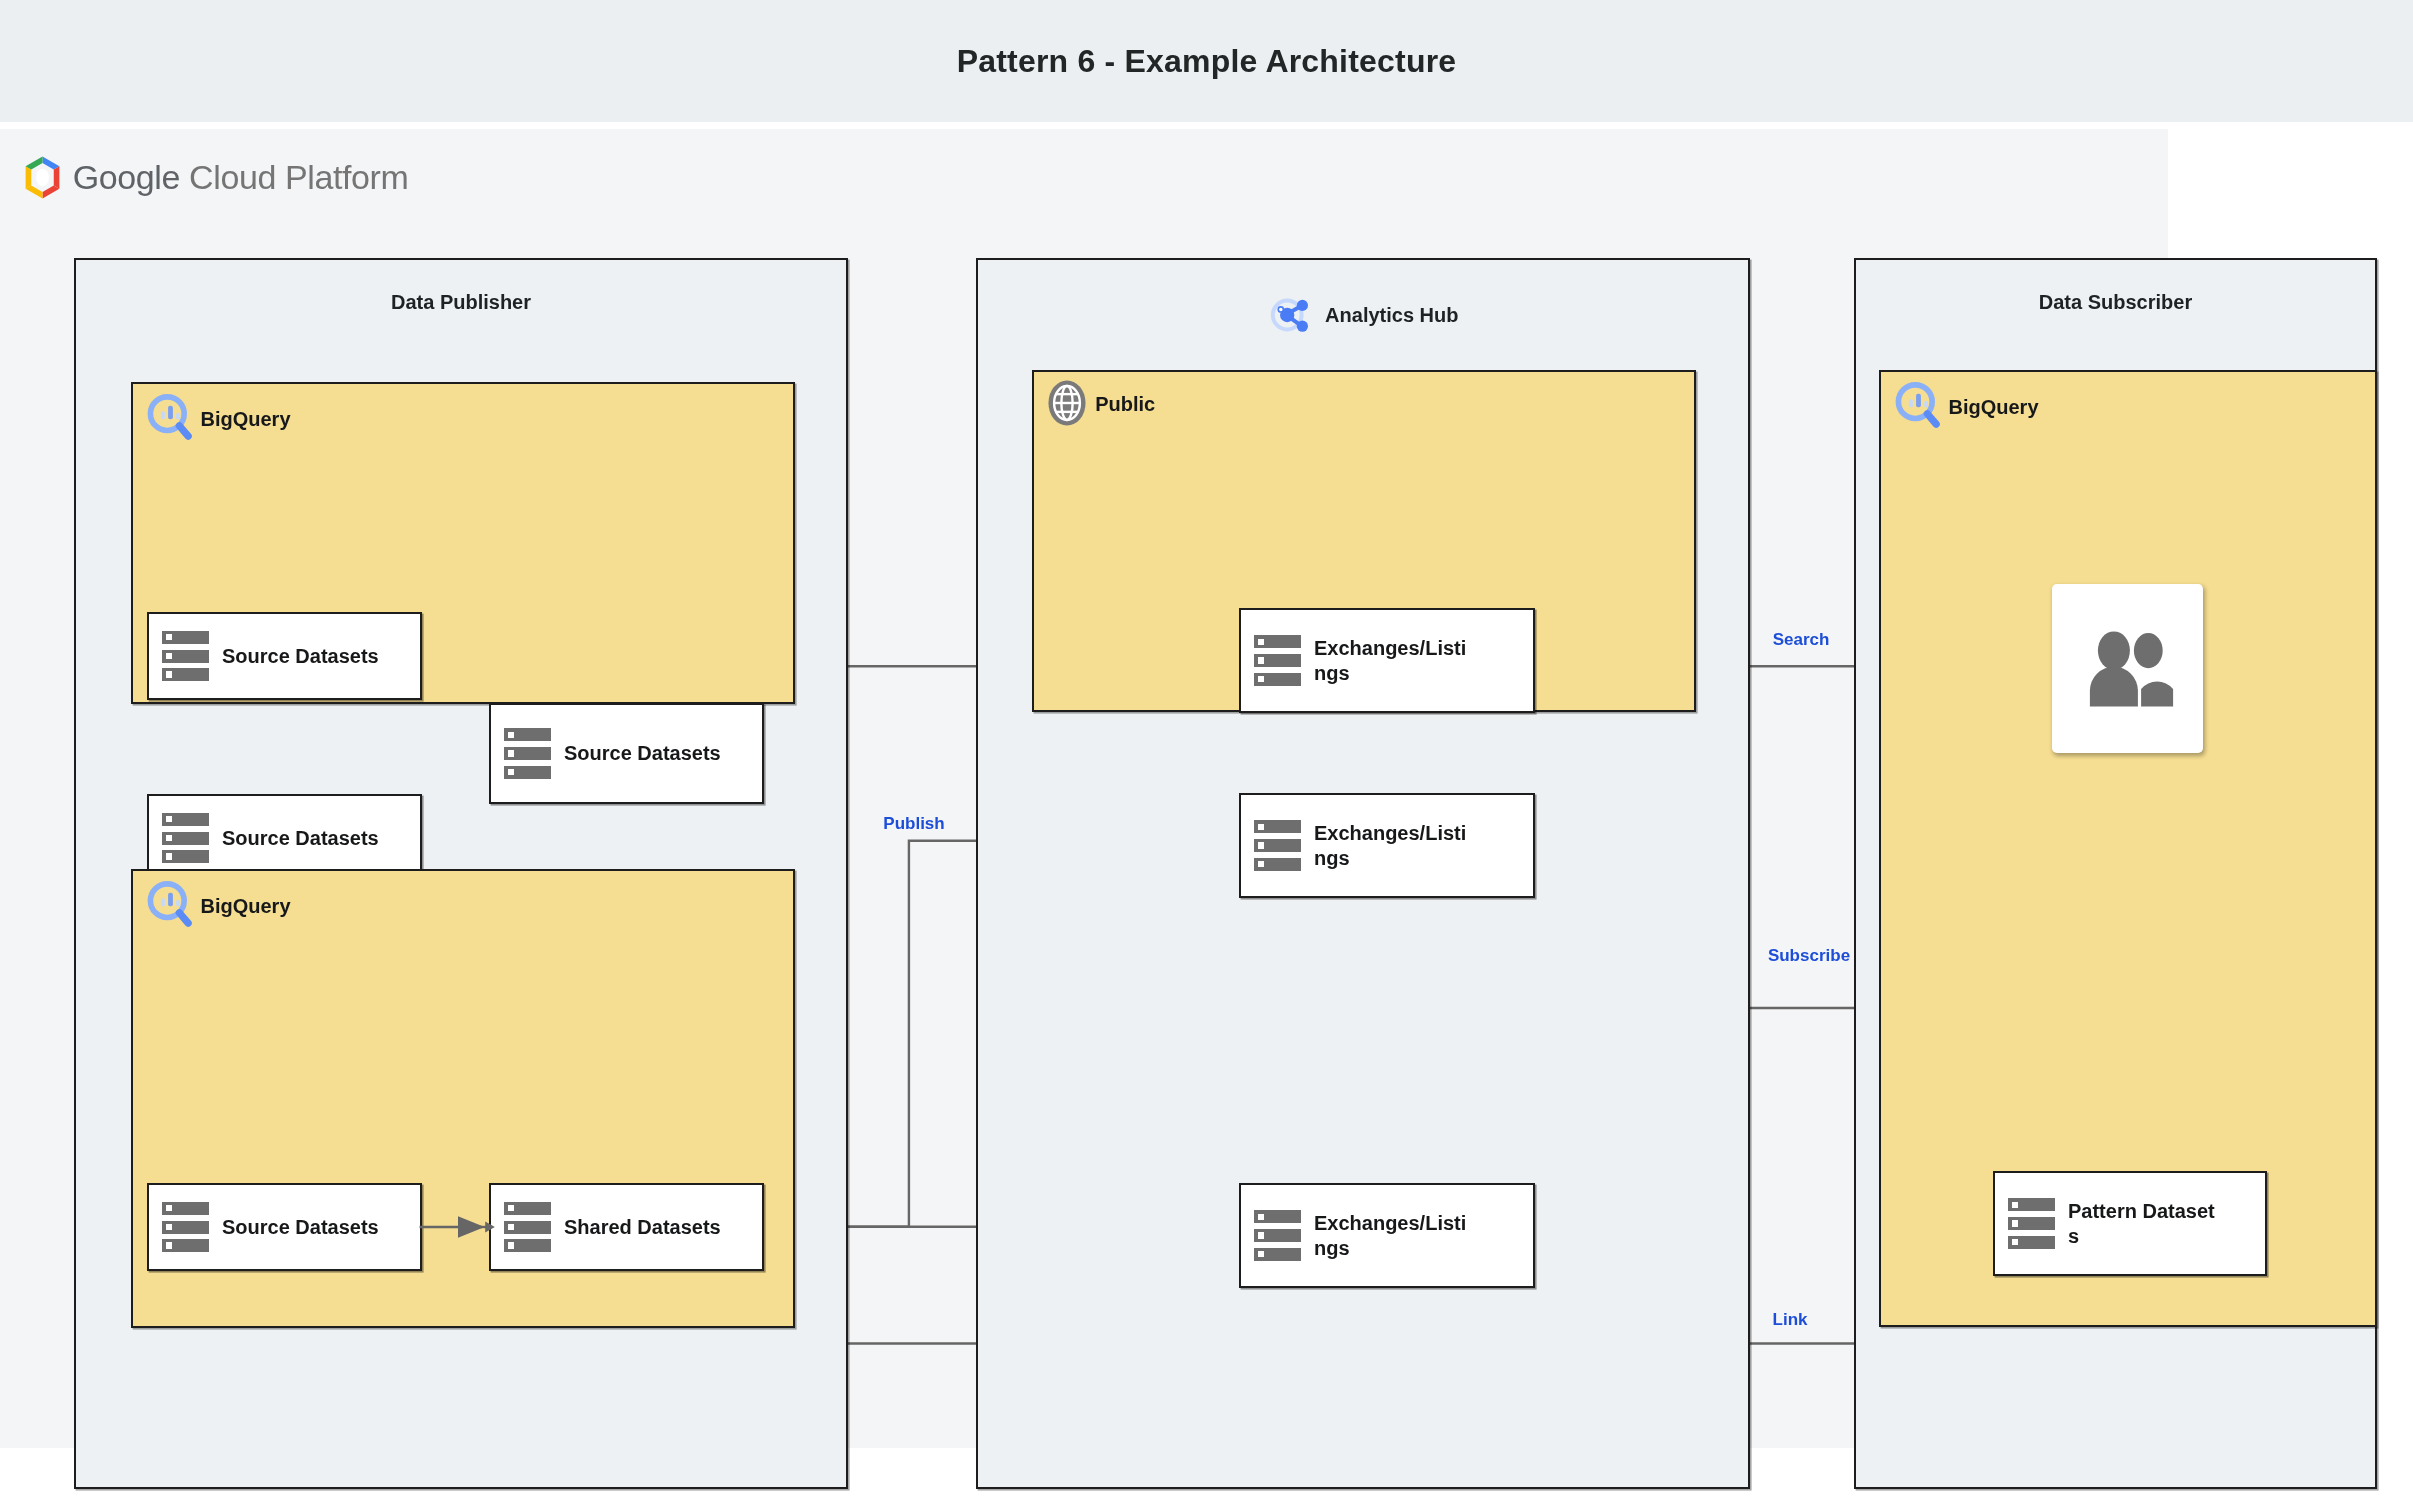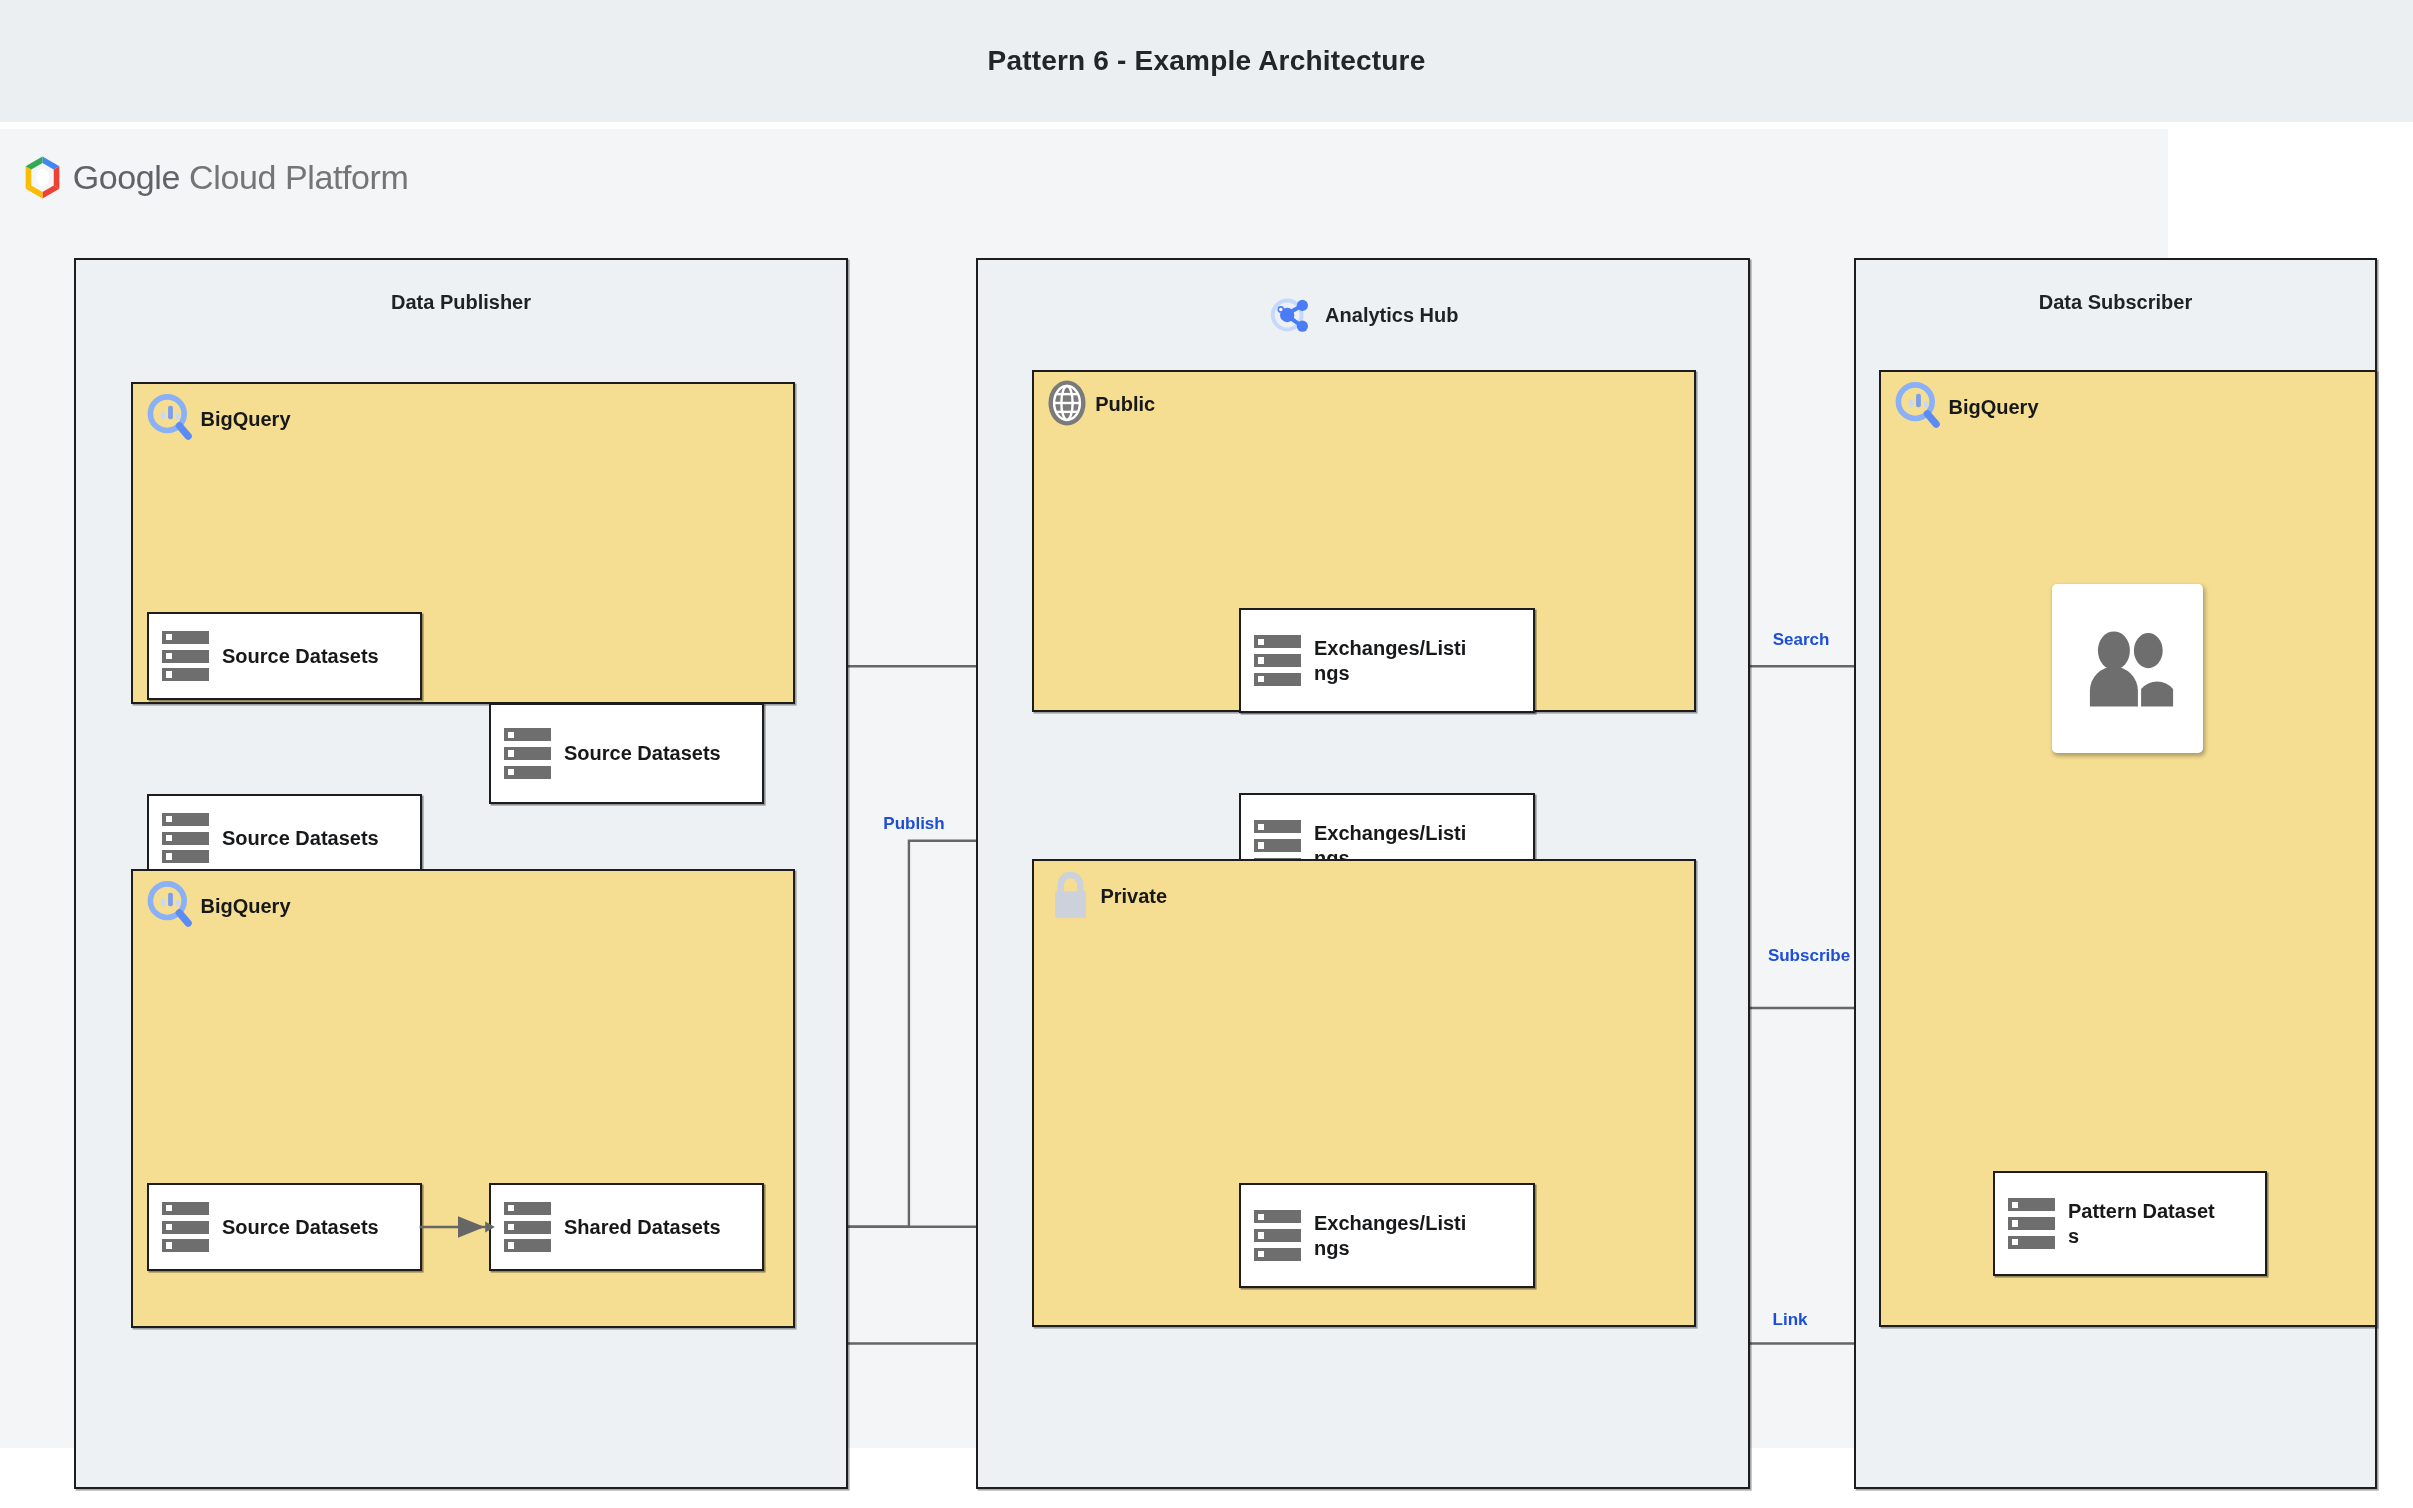--- a/index.html
+++ b/index.html
@@ -11,21 +11,21 @@
   }
 
   
   #title-band {
     position: absolute; left: 0; top: 0;
     width: 2413px; height: 122px;
     background: #eceff1;
     display: flex; align-items: center; justify-content: center;
   }
   #page-title {
-    font-size: 28px; font-weight: bold; color: #222627;
+    font-size: 32px; font-weight: bold; color: #222627;
     letter-spacing: 0.2px;
   }
 
   
   #canvas {
     position: absolute; left: 0; top: 129px;
     width: 2168px; height: 1319px;
     background: #f4f5f6;
   }
 
@@ -306,29 +306,20 @@
 
   <div class="node" style="left:1239px; top:664px; width:296px; height:105px;">
     <div class="ds-icon">
         <div class="bar"></div>
         <div class="bar"></div>
         <div class="bar"></div>
       </div>
     <div class="nlabel">Exchanges/Listings</div>
   </div>
 
-  <div class="group" style="left:1032px; top:730px; width:664px; height:468px;">
-    <div class="group-head" style="left:13px; top:9.7px;">
-      <svg width="47" height="50" viewBox="0 0 58 62">
-        <path d="M17 26 L17 17 A12 12 0 0 1 41 17 L41 26" fill="none" stroke="#ccd1dc" stroke-width="8"></path>
-        <rect x="10" y="25" width="38" height="33" fill="#ccd1dc"></rect>
-      </svg>
-      <span class="glabel" style="margin-left:3.2px;">Private</span>
-    </div>
-  </div>
 
   <div class="node" style="left:1239px; top:1054px; width:296px; height:105px;">
     <div class="ds-icon">
         <div class="bar"></div>
         <div class="bar"></div>
         <div class="bar"></div>
       </div>
     <div class="nlabel">Exchanges/Listings</div>
   </div>
 

